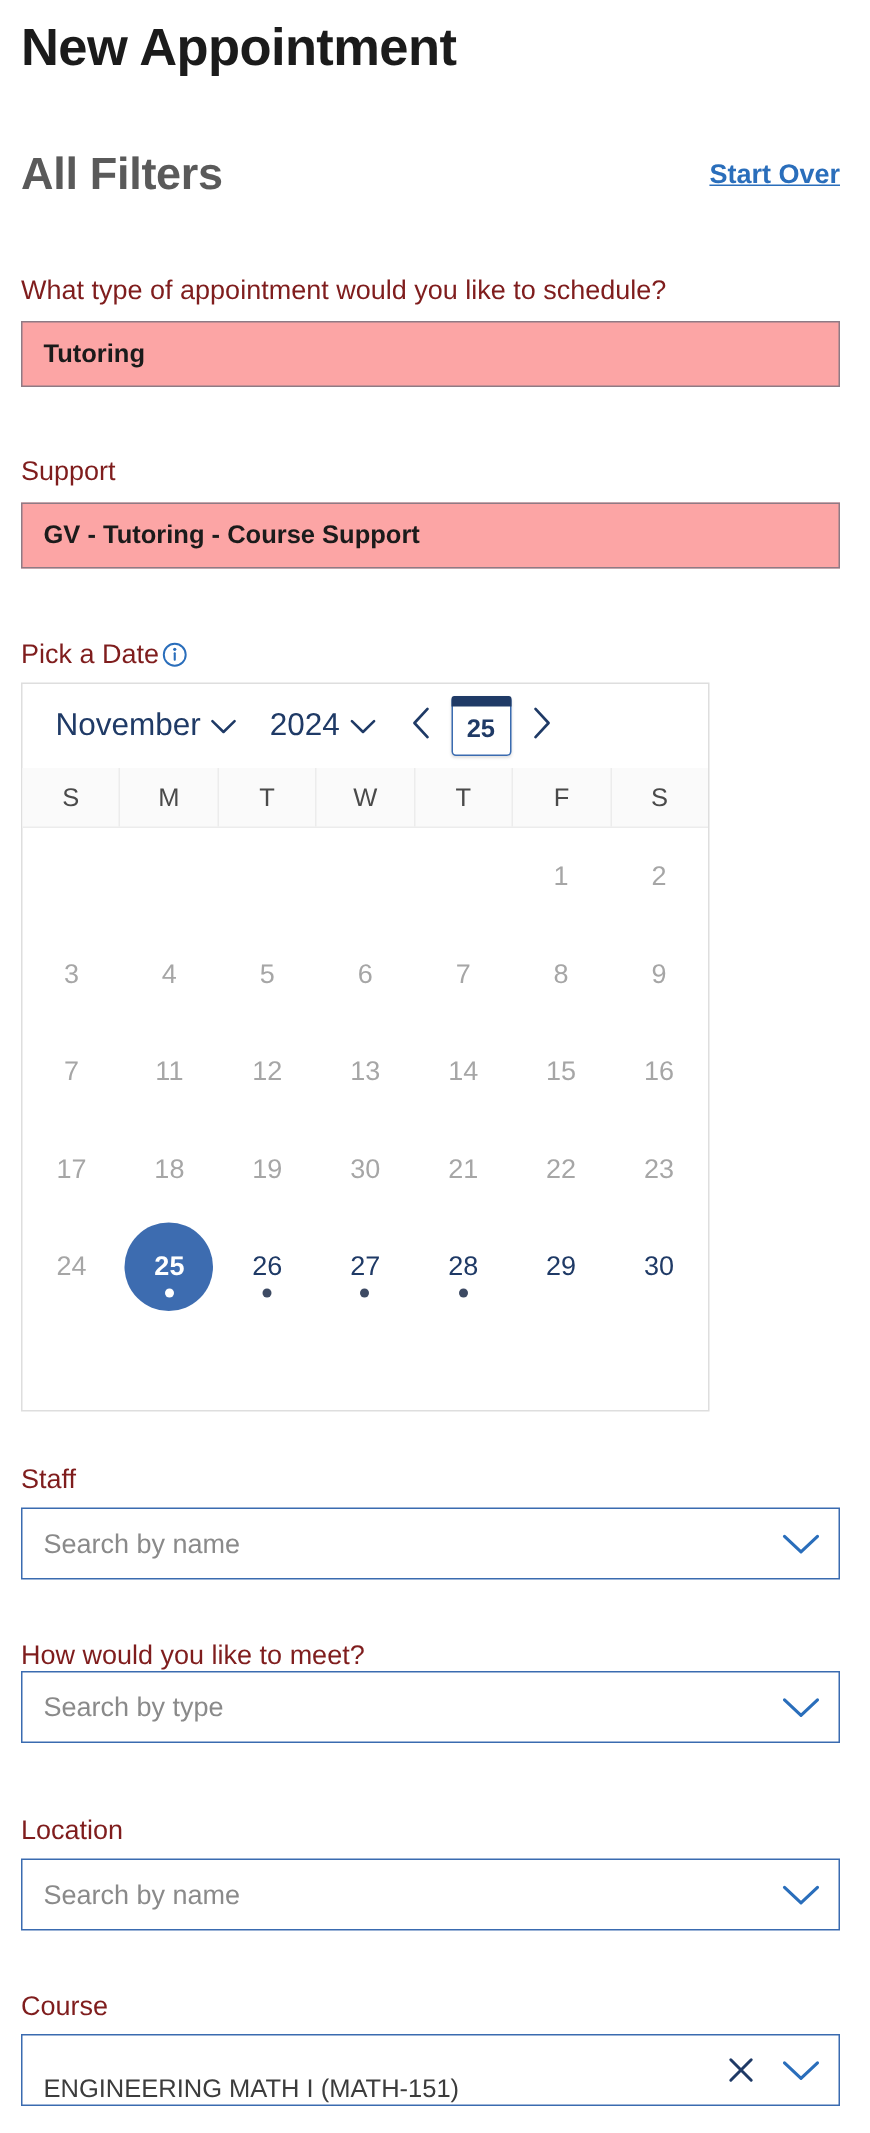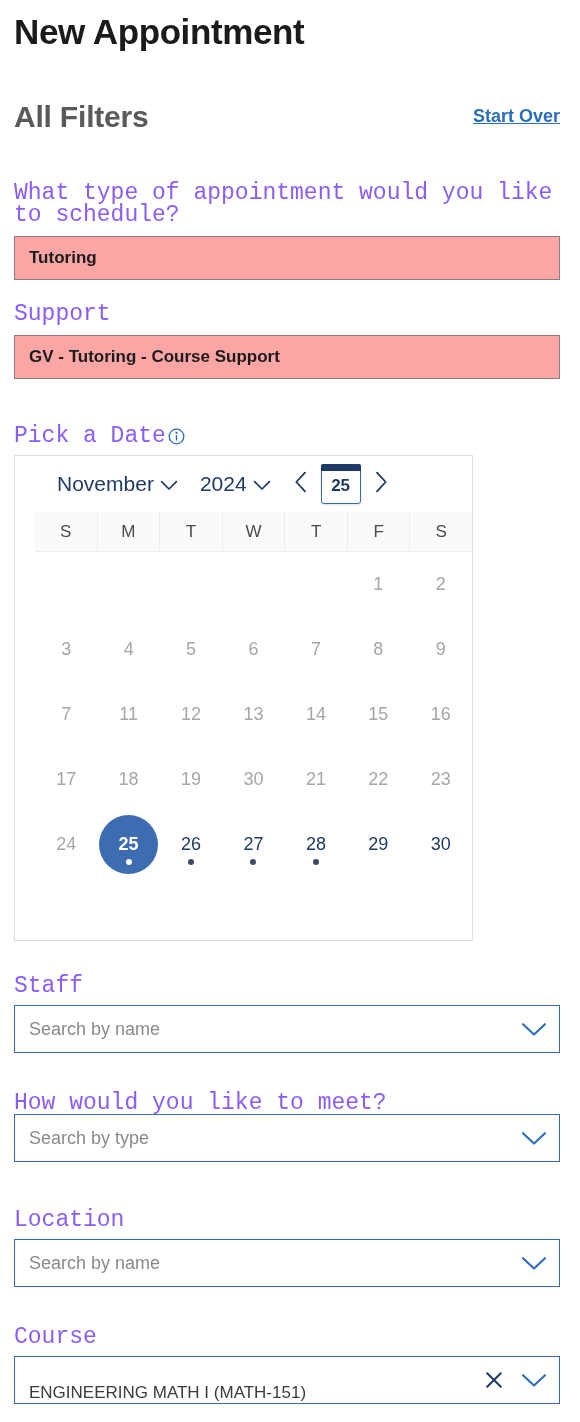--- a/index.html
+++ b/index.html
@@ -27,21 +27,21 @@
     letter-spacing:-0.2px; line-height:44px;
   }
   .start-over {
     position:absolute; right:0; top:8px;
     font-size:18px; font-weight:bold; color:#2a6ebb;
     text-decoration:underline; cursor:pointer; line-height:26px;
   }
 
   
   .field-label {
-    font-size:23px; color:#8b5cf6; line-height:22px;font-family:Liberation Mono, monospace;
+    font-size:18px; color:#7f1d1d; line-height:22px;
   }
   .readonly-box {
     border:1px solid #8e7b85;
     background:#fca5a5;
     height:44px;
     display:flex; align-items:center;
     padding:0 14px;
     font-size:17px; font-weight:bold; color:#1b1b1b;
   }
   .select-box {
@@ -84,21 +84,20 @@
   #f-course{ position:absolute; left:14px; top:1326px; width:546px; }
   #f-course .select-box { width:546px; margin-top:8px; }
 
   
   .cal {
     margin-top:8px;
     width:459px;
     border:1px solid #dedede;
     background:#fff;
     height:486px;
-    padding-left:20px;
   }
   .cal-nav {
     height:56px;
     display:flex; align-items:center;
     padding:0 16px 0 22px;
     color:#1f3a66;
   }
   .cal-sel {
     display:flex; align-items:center; gap:6px;
     font-size:21px; color:#1f3a66; cursor:pointer;

